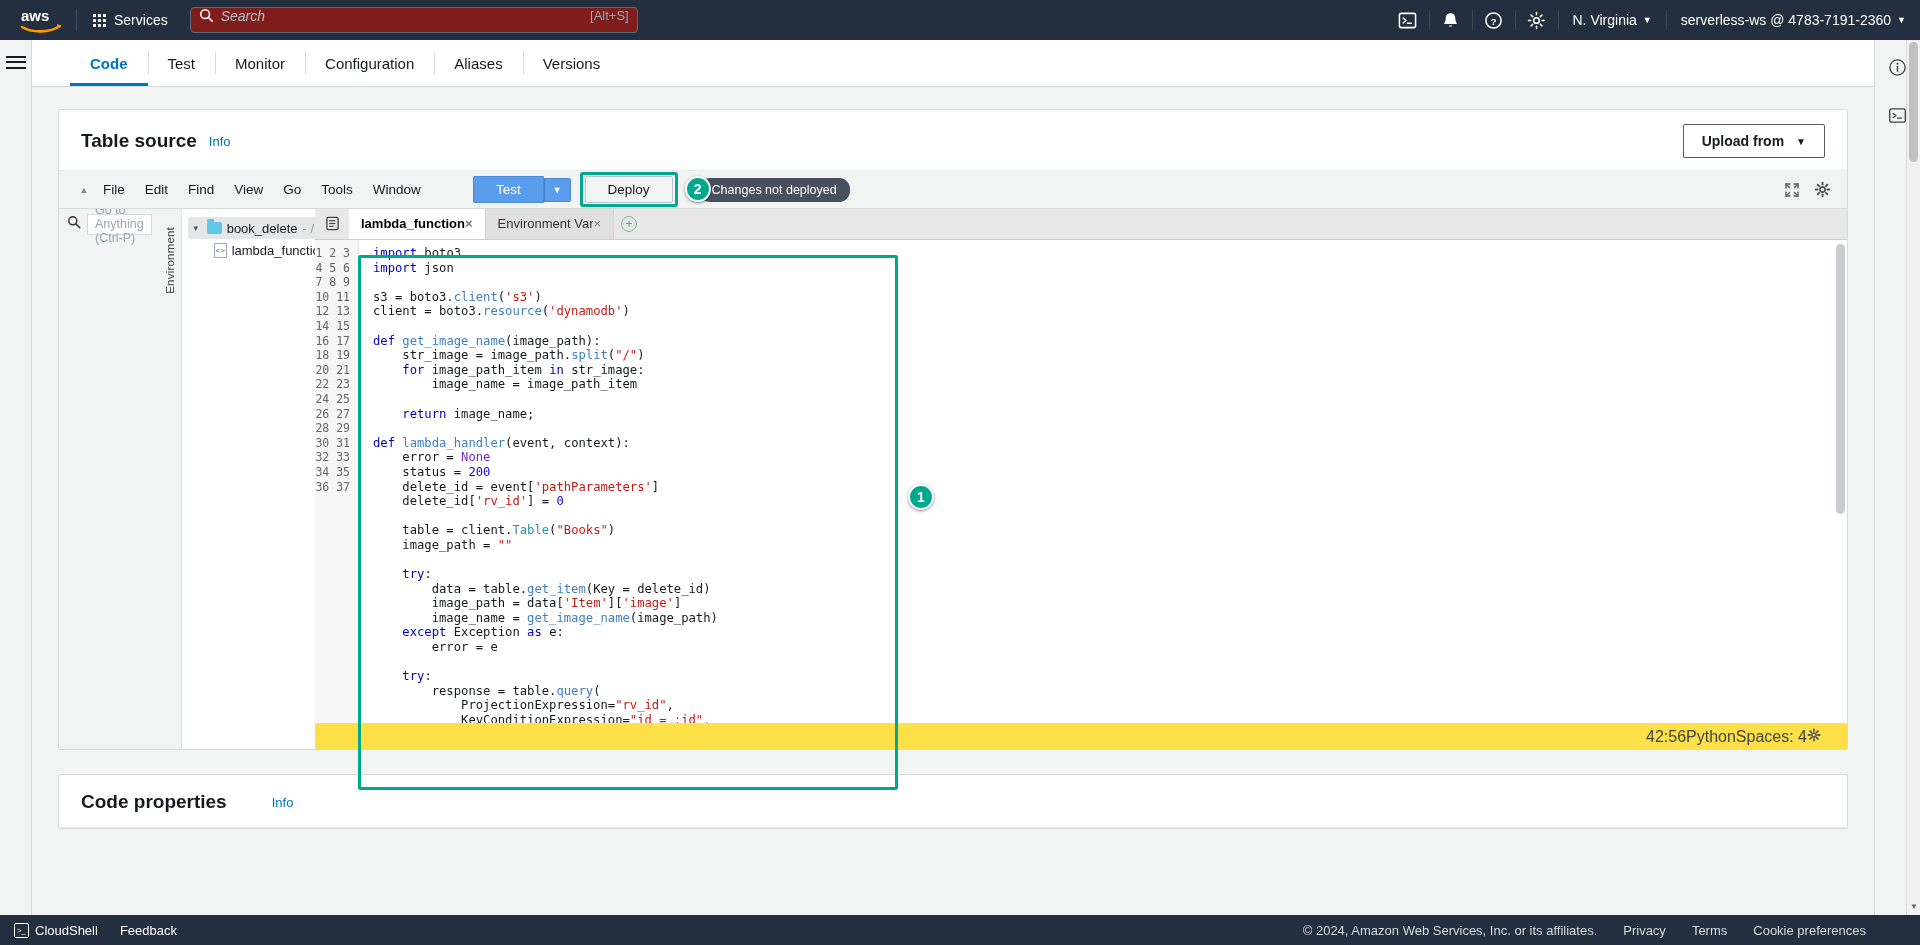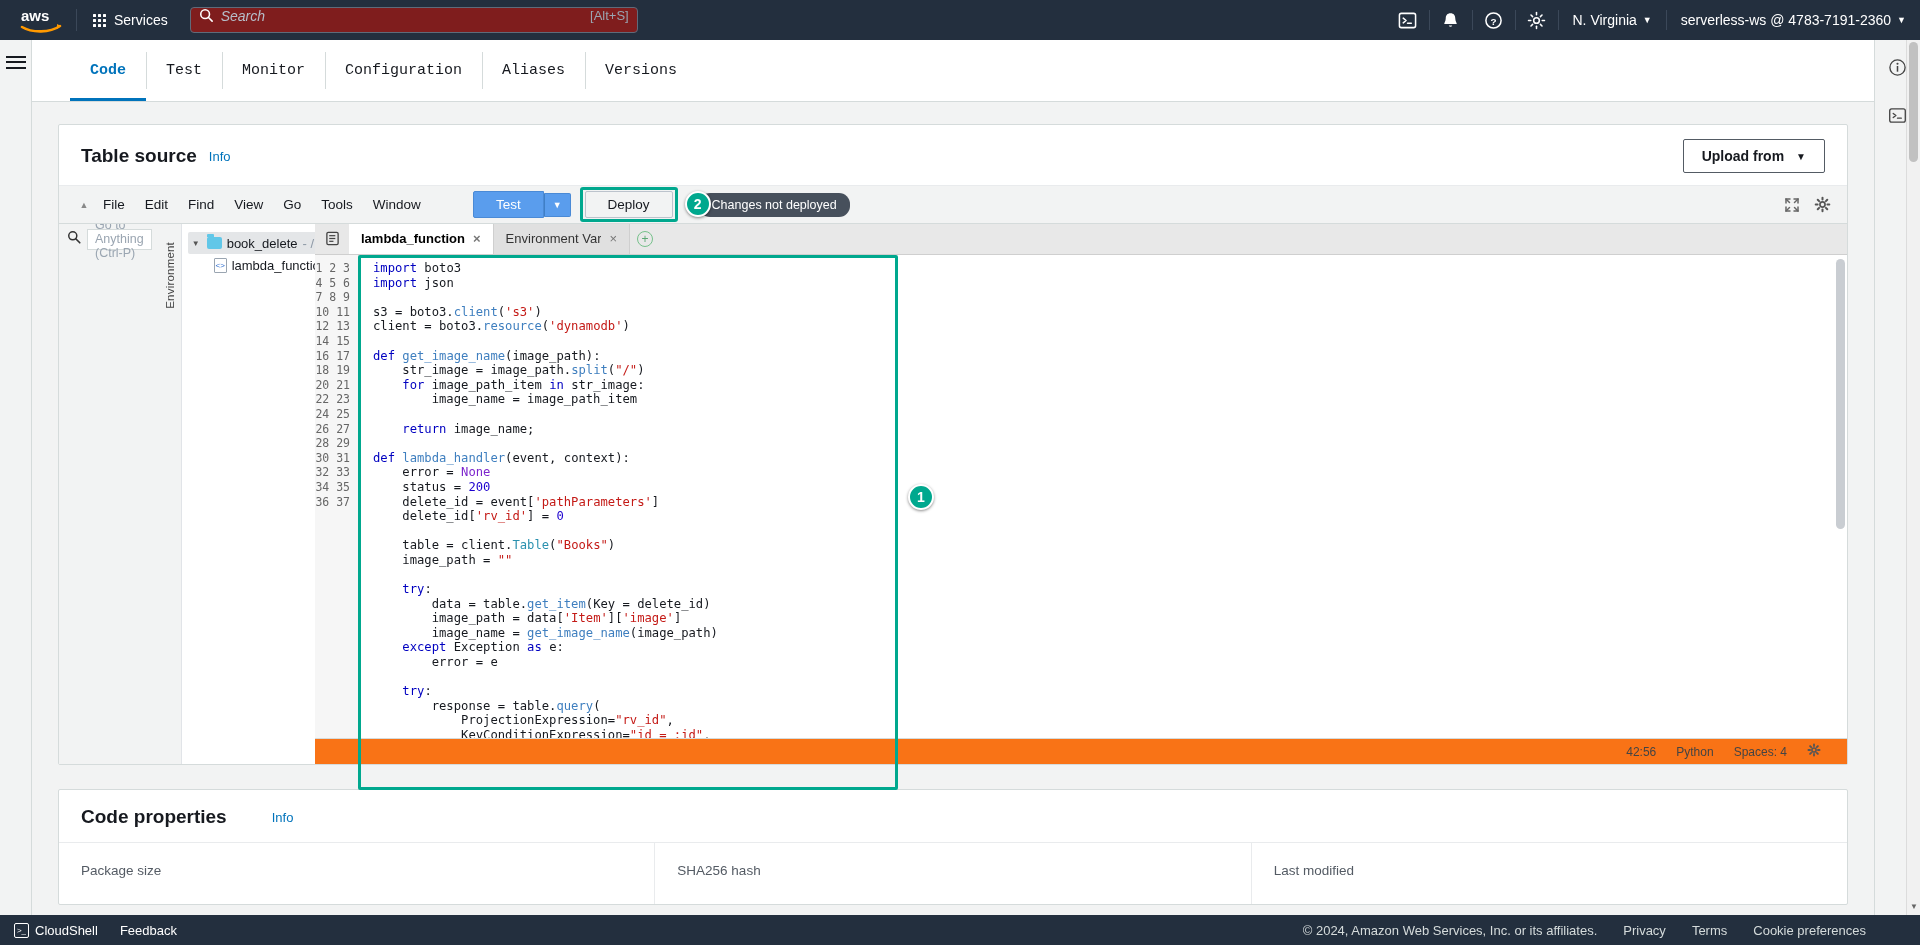--- a/index.html
+++ b/index.html
@@ -46,22 +46,22 @@
      padding-top: 12px; display: flex; flex-direction: column; align-items: center; }
   .hamburger { width: 20px; cursor: pointer; }
   .hamburger i { display: block; height: 2px; background: #16191f; margin: 3.5px 0; }
   .content-col { flex: 1; display: flex; flex-direction: column; min-width: 0;
      background: #f2f3f3; }
   .right-rail { width: 46px; background: #f2f3f3; border-left: 1px solid #d5dbdb;
      padding-top: 10px; display: flex; flex-direction: column; align-items: center; gap: 14px; }
   .rr-btn { width: 34px; height: 34px; display: flex; align-items: center;
      justify-content: center; cursor: pointer; border-radius: 2px; }
 
-  .tabstrip { height: 62px; background: #fff; border-bottom: 1px solid #d5dbdb;
-     display: flex; align-items: stretch; padding-left: 38px; font-family: Liberation Mono, monospace; }
+  .tabstrip { height: 47px; background: #fff; border-bottom: 1px solid #d5dbdb;
+     display: flex; align-items: stretch; padding-left: 38px; }
   .tab { display: flex; align-items: center; padding: 0 20px; font-size: 15px;
      color: #16191f; cursor: pointer; position: relative; font-weight: 400; }
   .tab + .tab::before { content: ""; position: absolute; left: 0; top: 12px;
      bottom: 12px; width: 1px; background: #d5dbdb; }
   .tab.active { color: #0073bb; font-weight: 700; box-shadow: inset 0 -3px 0 #0073bb; }
 
   .scrollarea { flex: 1; overflow: hidden; padding: 22px 26px 0 26px; }
 
   
   .card { background: #fff; border: 1px solid #d5dbdb; border-radius: 2px; }
@@ -127,21 +127,21 @@
      display: flex; align-items: center; justify-content: center; font-size: 8px;
      color: #2f6fd0; border-radius: 1px; }
   .gear-small { margin-left: auto; font-size: 12px; color: #555; display: flex;
      align-items: center; gap: 2px; }
 
   .ide-right { flex: 1; display: flex; flex-direction: column; min-width: 0; background: #fff; }
   .etabs { height: 31px; background: #e8e8e8; display: flex; align-items: flex-end;
      border-bottom: 1px solid #cfcfcf; padding-left: 0; }
   .etabs-ico { width: 34px; height: 31px; display: flex; align-items: center;
      justify-content: center; cursor: pointer; }
-  .etab { height: 31px; display: flex; align-items: center; gap: 8px; padding: 1px 12px;
+  .etab { height: 31px; display: flex; align-items: center; padding: 1px 12px;
      font-size: 13px; color: #333; cursor: pointer; border-right: 1px solid #cfcfcf;
      background: #e0e0e0; max-width: 170px; }
   .etab.active { background: #fff; font-weight: 700; color: #000; }
   .etab .x { color: #777; font-size: 13px; }
   .etab .lbl { overflow: hidden; text-overflow: clip; white-space: nowrap; }
   .etab-add { width: 30px; height: 31px; display: flex; align-items: center;
      justify-content: center; cursor: pointer; }
   .plus-circle { width: 16px; height: 16px; border: 1.5px solid #76c18b; border-radius: 50%;
      color: #5aa873; font-size: 12px; display: flex; align-items: center; justify-content: center;
      line-height: 1; }
@@ -155,23 +155,23 @@
      color: #16191f; white-space: pre; overflow: hidden; position: relative; }
   .vscroll { position: absolute; right: 2px; top: 4px; width: 9px; height: 270px;
      background: #c9cdd2; border-radius: 5px; }
   .code-kw  { color: #0000c0; }
   .code-kw2 { color: #7d26cd; }
   .code-fn  { color: #3f7fbf; }
   .code-str { color: #c41a16; }
   .code-num { color: #1c00cf; }
   .code-cls { color: #2b91af; }
 
-  .ide-status { height: 26px; background: #f97316; border-top: 1px solid #d5dbdb;
-     display: flex; align-items: center; justify-content: flex-end; gap: 20px;
-     padding-right: 26px; font-size: 12px; color: #444; }
+  .ide-status { height: 26px; background: #fde047; border-top: 1px solid #d5dbdb;
+     display: flex; align-items: center; justify-content: flex-end; gap: 0;
+     padding-right: 26px; font-size: 16px; color: #444; }
   .hl-editor { position: absolute; left: 358px; top: 255px; width: 540px; height: 535px;
      border: 3px solid #00a88e; border-radius: 2px; pointer-events: none; z-index: 7; }
 
   
   .props { margin-top: 24px; }
   .props-head { padding: 16px 22px 14px 22px; display: flex; align-items: center;
      border-bottom: 1px solid #e9ebed; gap: 33px; }
   .props-grid { display: flex; }
   .props-col { flex: 1; padding: 20px 22px 26px 22px; border-right: 1px solid #e9ebed;
      font-size: 13.5px; color: #545b64; }
@@ -562,31 +562,20 @@
 
           </div>
         </div>
       </div>
 
       <div class="card props">
         <div class="props-head">
           <span class="card-title">Code properties</span>
           <span class="info-link">Info</span>
         </div>
-        <div class="props-grid">
-          <div class="props-col">
-            <div>Package size</div>
-          </div>
-          <div class="props-col">
-            <div>SHA256 hash</div>
-          </div>
-          <div class="props-col">
-            <div>Last modified</div>
-          </div>
-        </div>
       </div>
 
     </div>
   </div>
 
   <div class="right-rail">
     <div class="rr-btn">
       <svg width="19" height="19" viewBox="0 0 20 20">
           <circle cx="10" cy="10" r="8" stroke="#444" stroke-width="1.4" fill="none"></circle>
           <circle cx="10" cy="6" r="1.1" fill="#444"></circle>

